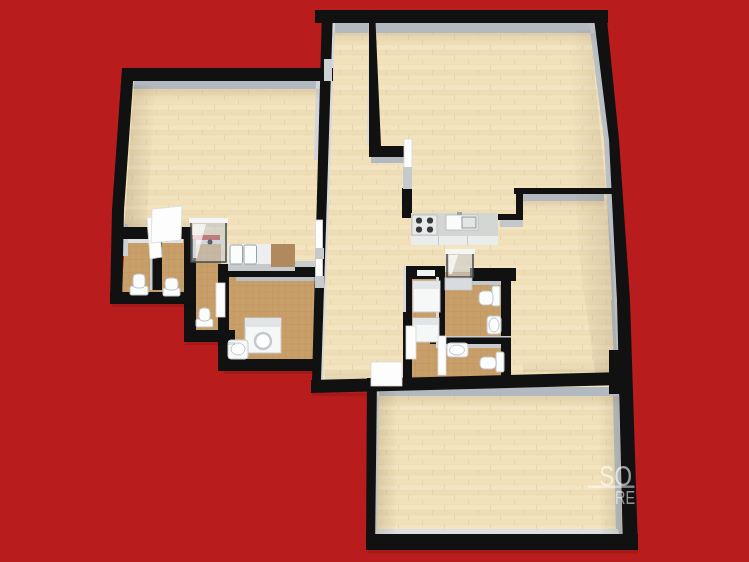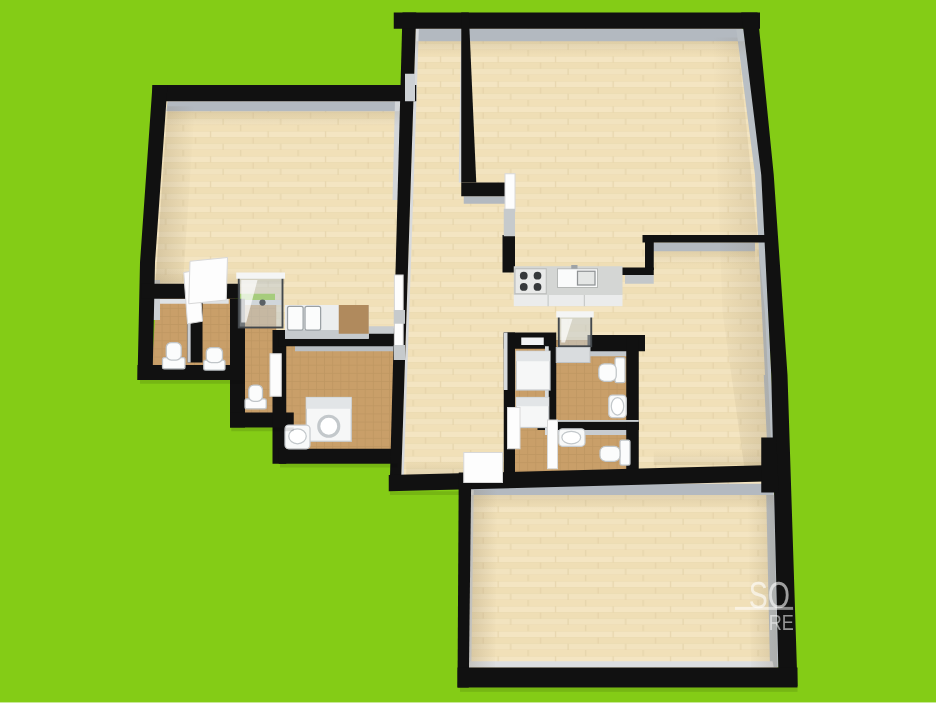--- a/index.html
+++ b/index.html
@@ -1,16 +1,16 @@
 <!DOCTYPE html>
 <html><head>
 <meta charset="utf-8">
 <style>
   html,body{margin:0;padding:0;background:#ffffff;}
-  #stage{position:relative;width:749px;height:562px;background:#84cc16;overflow:hidden;
+  #stage{position:relative;width:749px;height:562px;background:#b91c1c;overflow:hidden;
          font-family:"Liberation Sans", sans-serif;}
 </style>
 </head>
 <body>
 <div id="stage">
 <svg width="749" height="562" viewBox="0 0 749 562" xmlns="http://www.w3.org/2000/svg">
 <defs>
   <pattern id="wood" width="46" height="20" patternUnits="userSpaceOnUse">
     <rect width="46" height="20" fill="#f2e2bc"></rect>
     <rect y="0" width="46" height="5" fill="#f1e0b8"></rect>

